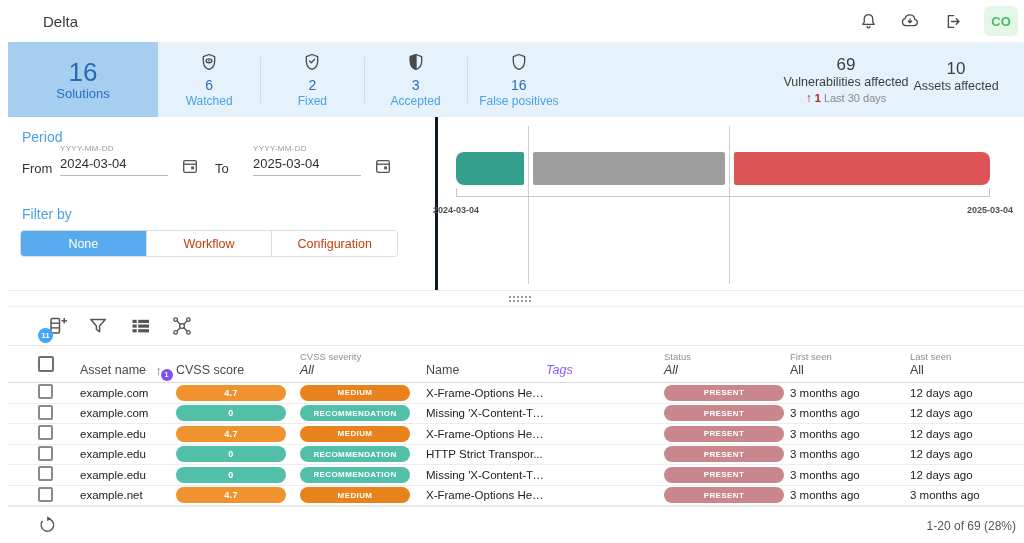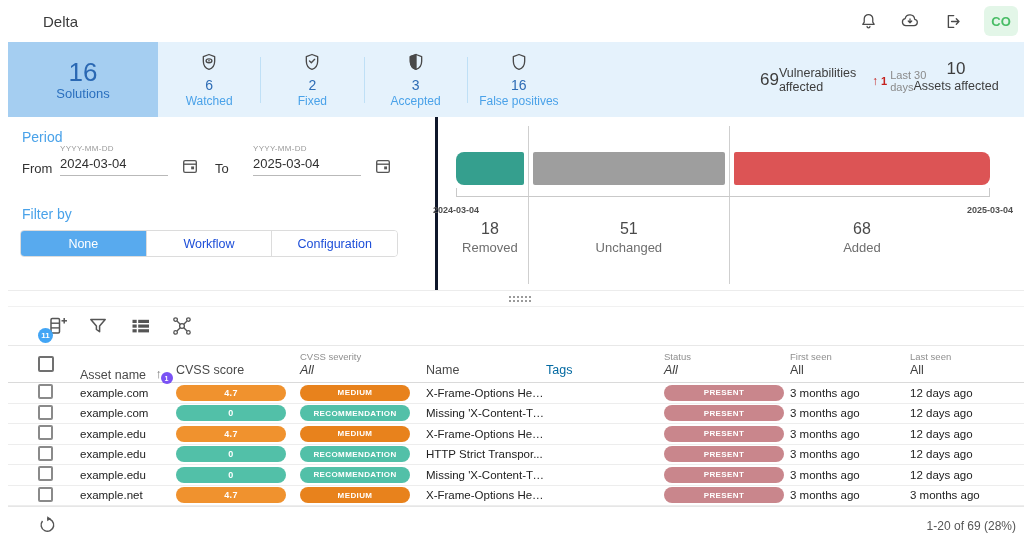--- a/index.html
+++ b/index.html
@@ -16,21 +16,21 @@
   
   .statsbar { position:absolute; top:42px; left:0; right:0; height:75px; background:#e5f2fc; }
   .sol-tile { position:absolute; left:0; top:0; width:150px; height:75px; background:#a5cef1; display:flex; flex-direction:column; align-items:center; justify-content:center; cursor:pointer; }
   .sol-value { font-size:26px; color:#2a68b3; line-height:1.1; }
   .sol-label { font-size:13px; color:#2a6fbe; }
   .tiles { position:absolute; left:150px; top:0; width:412px; height:75px; display:flex; align-items:center; }
   .tile { flex:1 1 0; display:flex; flex-direction:column; align-items:center; justify-content:center; gap:1px; cursor:pointer; }
   .tilesep { width:1px; height:46px; background:#bfe0f6; }
   .tile-value { font-size:14px; color:#2d6cb5; }
   .tile-label { font-size:12px; color:#4aa2e9; }
-  .vuln-tile { position:absolute; left:752px; top:0; width:172px; height:75px; display:flex; flex-direction:row; align-items:center; justify-content:center; }
+  .vuln-tile { position:absolute; left:752px; top:0; width:172px; height:75px; display:flex; flex-direction:column; align-items:center; justify-content:center; }
   .assets-tile { position:absolute; left:898px; top:0; width:100px; height:67px; display:flex; flex-direction:column; align-items:center; justify-content:center; }
   .big-value { font-size:17px; color:#3d3d3d; }
   .big-label { font-size:12.5px; color:#3d3d3d; }
   .delta-line { display:flex; align-items:center; gap:3px; margin-top:2px; font-size:11px; }
   .delta-up { color:#c5221f; font-weight:700; font-size:12px; }
   .delta-num { color:#c5221f; font-weight:600; }
   .delta-period { color:#8a8a8a; }
 
   
   .main { position:absolute; top:117px; left:0; width:1024px; height:173px; background:#fff; }
@@ -41,21 +41,21 @@
   .fromto-label { position:absolute; font-size:13px; color:#333; }
   .l-from { left:14px; top:44px; }
   .l-to { left:207px; top:44px; }
   .date-field { position:absolute; top:27px; width:108px; }
   .df-1 { left:52px; } .df-2 { left:245px; }
   .df-format { font-size:8px; color:#9a9a9a; letter-spacing:.3px; }
   .df-input { width:100%; border:none; border-bottom:1px solid #b9b9b9; background:transparent; font-family:"Liberation Sans",sans-serif; font-size:13px; color:#2f2f2f; padding:3px 0 4px 0; outline:none; }
   .cal-icon { position:absolute; top:40px; width:18px; height:18px; cursor:pointer; }
   .cal-1 { left:173px; } .cal-2 { left:366px; }
   .btn-group { position:absolute; left:12px; top:113px; width:378px; height:27px; display:flex; border:1px solid #dcdcdc; border-radius:4px; overflow:hidden; background:#fff; }
-  .fbtn { flex:1 1 0; display:flex; align-items:center; justify-content:center; font-size:12.5px; color:#1d4ed8; background:#fff; border:none; border-right:1px solid #dcdcdc; cursor:pointer; font-family:"Liberation Sans",sans-serif; }
+  .fbtn { flex:1 1 0; display:flex; align-items:center; justify-content:center; font-size:12.5px; color:#c2410c; background:#fff; border:none; border-right:1px solid #dcdcdc; cursor:pointer; font-family:"Liberation Sans",sans-serif; }
   .fbtn:last-child { border-right:none; }
   .fbtn.selected { background:#58aaee; color:#fff; }
 
   
   .chart-panel { position:absolute; left:430px; top:0; width:594px; height:173px; }
   .bar-row { position:absolute; left:18px; top:35px; width:534px; height:33px; display:flex; }
   .seg { height:33px; border-radius:2px; }
   .bar-row .seg:first-child { border-top-left-radius:8px; border-bottom-left-radius:8px; }
   .bar-row .seg:last-child { border-top-right-radius:8px; border-bottom-right-radius:8px; }
   .seg-gap { flex:0 0 9px; position:relative; }
@@ -78,28 +78,28 @@
   
   .tbl-toolbar { position:absolute; top:307px; left:0; right:0; height:38px; display:flex; align-items:center; gap:22px; padding-left:38px; }
   .tool-icon { position:relative; width:20px; height:20px; cursor:pointer; }
   .tool-badge { position:absolute; left:-8px; bottom:-7px; width:15px; height:15px; border-radius:50%; background:#42a5f5; color:#fff; font-size:8px; font-weight:700; display:flex; align-items:center; justify-content:center; }
 
   
   .grid-cols { display:grid; grid-template-columns:62px 106px 124px 126px 120px 118px 126px 120px 1fr; align-items:center; }
   .thead { position:absolute; top:345px; left:0; right:0; height:38px; border-top:1px solid #e8e8e8; border-bottom:1px solid #dadada; background:#fff; }
   .hc { display:flex; flex-direction:column; justify-content:center; height:100%; }
   .hc-single { font-size:12.5px; color:#4a4a4a; padding-top:11px; }
-  .hc-tags { color:#0369a1; }
+  .hc-tags { color:#8b5cf6;font-style:italic; }
   .hlabel { font-size:9.5px; color:#8f8f8f; margin-bottom:1px; }
   .hvalue { font-size:12.5px; color:#3f3f3f; font-weight:500; }
   .hvalue.it { font-style:italic; font-weight:400; }
   .c-check { padding-left:30px; }
   .checkbox { display:inline-block; width:15px; height:15px; border:2px solid #8a8a8a; border-radius:2px; background:#fff; cursor:pointer; }
   .hdr-check { width:16px; height:16px; border-color:#707070; }
-  .asset-h { flex-direction:row; align-items:flex-end; justify-content:space-between; padding:11px 14px 0 10px; }
+  .asset-h { flex-direction:row; align-items:center; justify-content:space-between; padding:11px 14px 0 10px; }
   .sort-wrap { position:relative; }
   .sort-arrow { font-size:13px; color:#777; }
   .sort-badge { position:absolute; left:5px; top:8px; width:12px; height:12px; border-radius:50%; background:#7a52f4; color:#fff; font-size:7px; font-weight:700; display:flex; align-items:center; justify-content:center; }
   .tbody { position:absolute; top:383px; left:0; right:0; }
   .trow { height:20.5px; border-bottom:1px solid #ededed; font-size:11.5px; color:#222; cursor:pointer; }
   .cell { overflow:hidden; white-space:nowrap; text-overflow:ellipsis; }
   .c-asset { padding-left:10px; }
   .badge { display:inline-flex; align-items:center; justify-content:center; height:16px; border-radius:8px; color:#fff; font-weight:700; letter-spacing:.4px; }
   .score-badge { width:110px; font-size:9px; }
   .sev-badge { width:110px; font-size:8px; }
@@ -237,36 +237,20 @@
       <div class="bar-row">
           <div class="seg" style="flex: 18 1 0px; background: rgb(53, 159, 142);"></div>
           <div class="seg-gap"></div>
           <div class="seg" style="flex: 51 1 0px; background: rgb(158, 158, 158);"></div>
           <div class="seg-gap"></div>
           <div class="seg" style="flex: 68 1 0px; background: rgb(220, 84, 85);"></div>
         </div>
       <div class="axis"></div>
       <div class="axis-date ad-start">2024-03-04</div>
       <div class="axis-date ad-end">2025-03-04</div>
-      <div class="stats-row">
-          <div class="seg-stat" style="flex: 18 1 0px;">
-            <div class="stat-value">18</div>
-            <div class="stat-label">Removed</div>
-          </div>
-          <div class="stat-gap"></div>
-          <div class="seg-stat" style="flex: 51 1 0px;">
-            <div class="stat-value">51</div>
-            <div class="stat-label">Unchanged</div>
-          </div>
-          <div class="stat-gap"></div>
-          <div class="seg-stat" style="flex: 68 1 0px;">
-            <div class="stat-value">68</div>
-            <div class="stat-label">Added</div>
-          </div>
-        </div>
     </div>
   </div>
 
   <div class="splitter">
     <div class="grip"></div>
   </div>
 
   <div class="tbl-toolbar">
     <div class="tool-icon">
       <svg width="22" height="20" viewBox="0 0 22 20">

